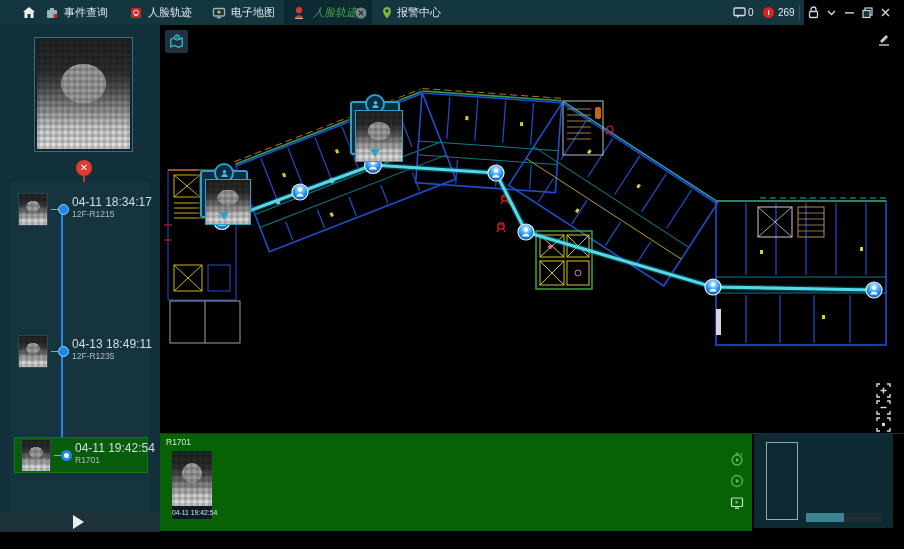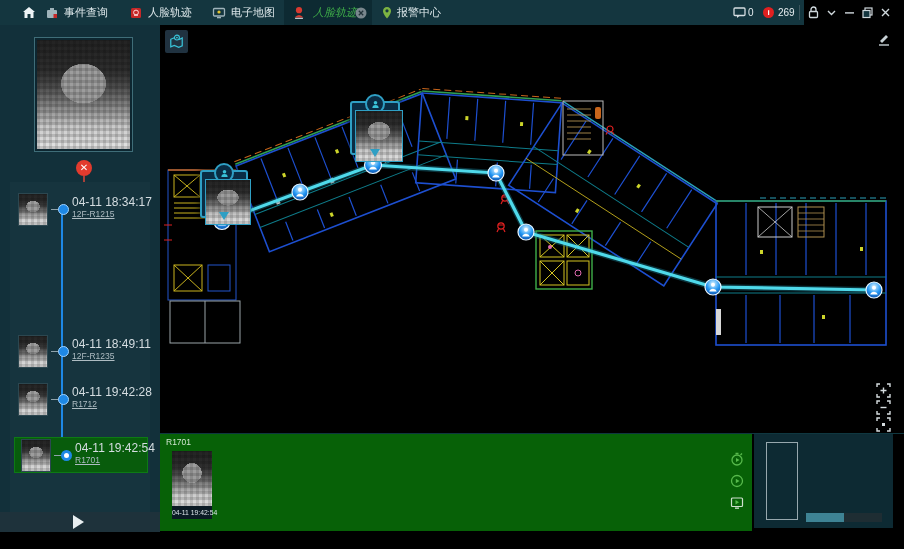--- a/index.html
+++ b/index.html
@@ -28,21 +28,21 @@
   .del-stem{left:83px;top:151px;width:2px;height:7px;background:#a84038;}
   .tl-panel{left:10px;top:157px;width:140px;height:330px;background:#16343e;}
   .tl-line{left:51px;top:30px;width:2px;height:244px;background:#1e88e5;}
   .tl-row{left:2px;width:136px;height:36px;}
   .tl-row.active{left:4px;width:134px;background:#085c0c;border:1px solid #0d7a14;box-sizing:border-box;}
   .tl-thumb{left:6px;top:1px;width:30px;height:33px;border:1px solid #2c4750;box-sizing:border-box;}
   .tl-dash{left:39px;top:17px;width:8px;height:1px;background:#8fa3ab;}
   .tl-node{left:45.5px;top:11.5px;width:11px;height:11px;border-radius:50%;background:#1e88e5;border:1px solid #9fd2ff;box-sizing:border-box;}
   .tl-node.current{background:#ffffff;border:3px solid #1e88e5;}
   .tl-time{left:60px;top:3px;font-size:12px;color:#d5dde1;white-space:nowrap;}
-  .tl-loc{left:60px;top:17px;font-size:8.5px;color:#aebcc2;white-space:nowrap;text-decoration:underline;}
+  .tl-loc{left:60px;top:17px;font-size:8.5px;color:#aebcc2;white-space:nowrap;}
   .play-bar{left:0;top:487px;width:160px;height:20px;background:#1e323b;}
   .play-tri{left:73px;top:3px;width:0;height:0;border-left:11px solid #e8eef0;border-top:7px solid transparent;border-bottom:7px solid transparent;}
   
   .map-area{left:160px;top:25px;width:744px;height:408px;background:#000;}
   .map-btn{left:5px;top:5px;width:23px;height:23px;background:#203240;border-radius:2px;display:flex;align-items:center;justify-content:center;}
   .map-popup{border:2px solid #2f9fc4;background:#0a2c44;border-radius:3px;box-shadow:0 0 7px rgba(0,0,0,.85);}
   .map-popup .bump{position:absolute;top:-9px;left:50%;transform:translateX(-50%);width:16px;height:16px;border-radius:50%;background:#0a2c44;border:2px solid #2f9fc4;display:flex;align-items:center;justify-content:center;}
   .map-popup .photo{position:absolute;left:3px;right:3px;top:7px;bottom:3px;border:1px solid #2f9fc4;}
   .map-popup .tip{position:absolute;bottom:-9px;left:50%;transform:translateX(-50%);width:0;height:0;border:5px solid transparent;border-top:8px solid #2f9fc4;}
   .zoom-ctl{left:716px;width:15px;height:15px;}
@@ -156,31 +156,22 @@
       <div class="abs tl-node"></div>
       <div class="abs tl-time">04-11 18:34:17</div>
       <div class="abs tl-loc">12F-R1215</div>
     </div>
     <div class="abs tl-row" style="top:152px">
       <div class="abs tl-thumb">
           <div class="pixel-face"></div>
         </div>
       <div class="abs tl-dash"></div>
       <div class="abs tl-node"></div>
-      <div class="abs tl-time">04-11 18:49:11</div>
+      <div class="abs tl-time">04-13 18:49:11</div>
       <div class="abs tl-loc">12F-R1235</div>
-    </div>
-    <div class="abs tl-row" style="top:200px">
-      <div class="abs tl-thumb">
-          <div class="pixel-face"></div>
-        </div>
-      <div class="abs tl-dash"></div>
-      <div class="abs tl-node"></div>
-      <div class="abs tl-time">04-11 19:42:28</div>
-      <div class="abs tl-loc">R1712</div>
     </div>
     <div class="abs tl-row active" style="top:255px">
       <div class="abs tl-thumb">
           <div class="pixel-face"></div>
         </div>
       <div class="abs tl-dash"></div>
       <div class="abs tl-node current"></div>
       <div class="abs tl-time">04-11 19:42:54</div>
       <div class="abs tl-loc">R1701</div>
     </div>

